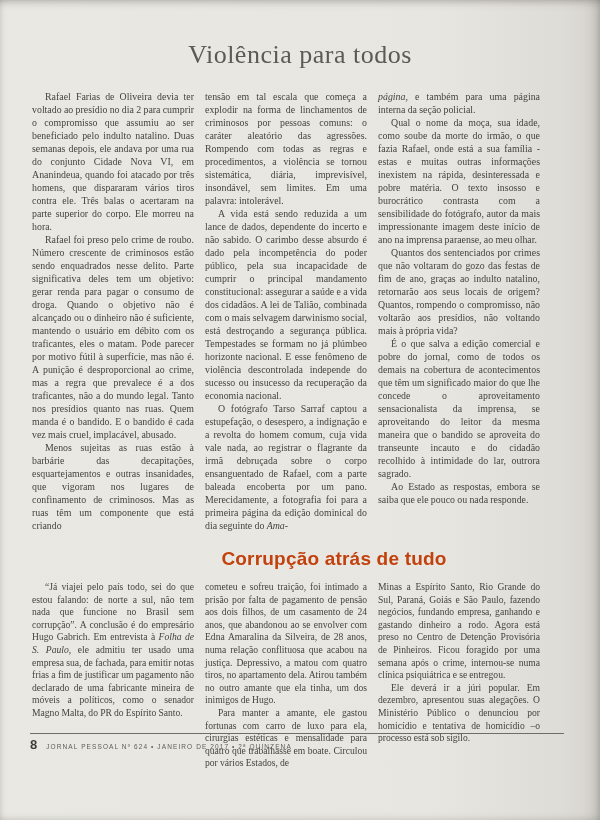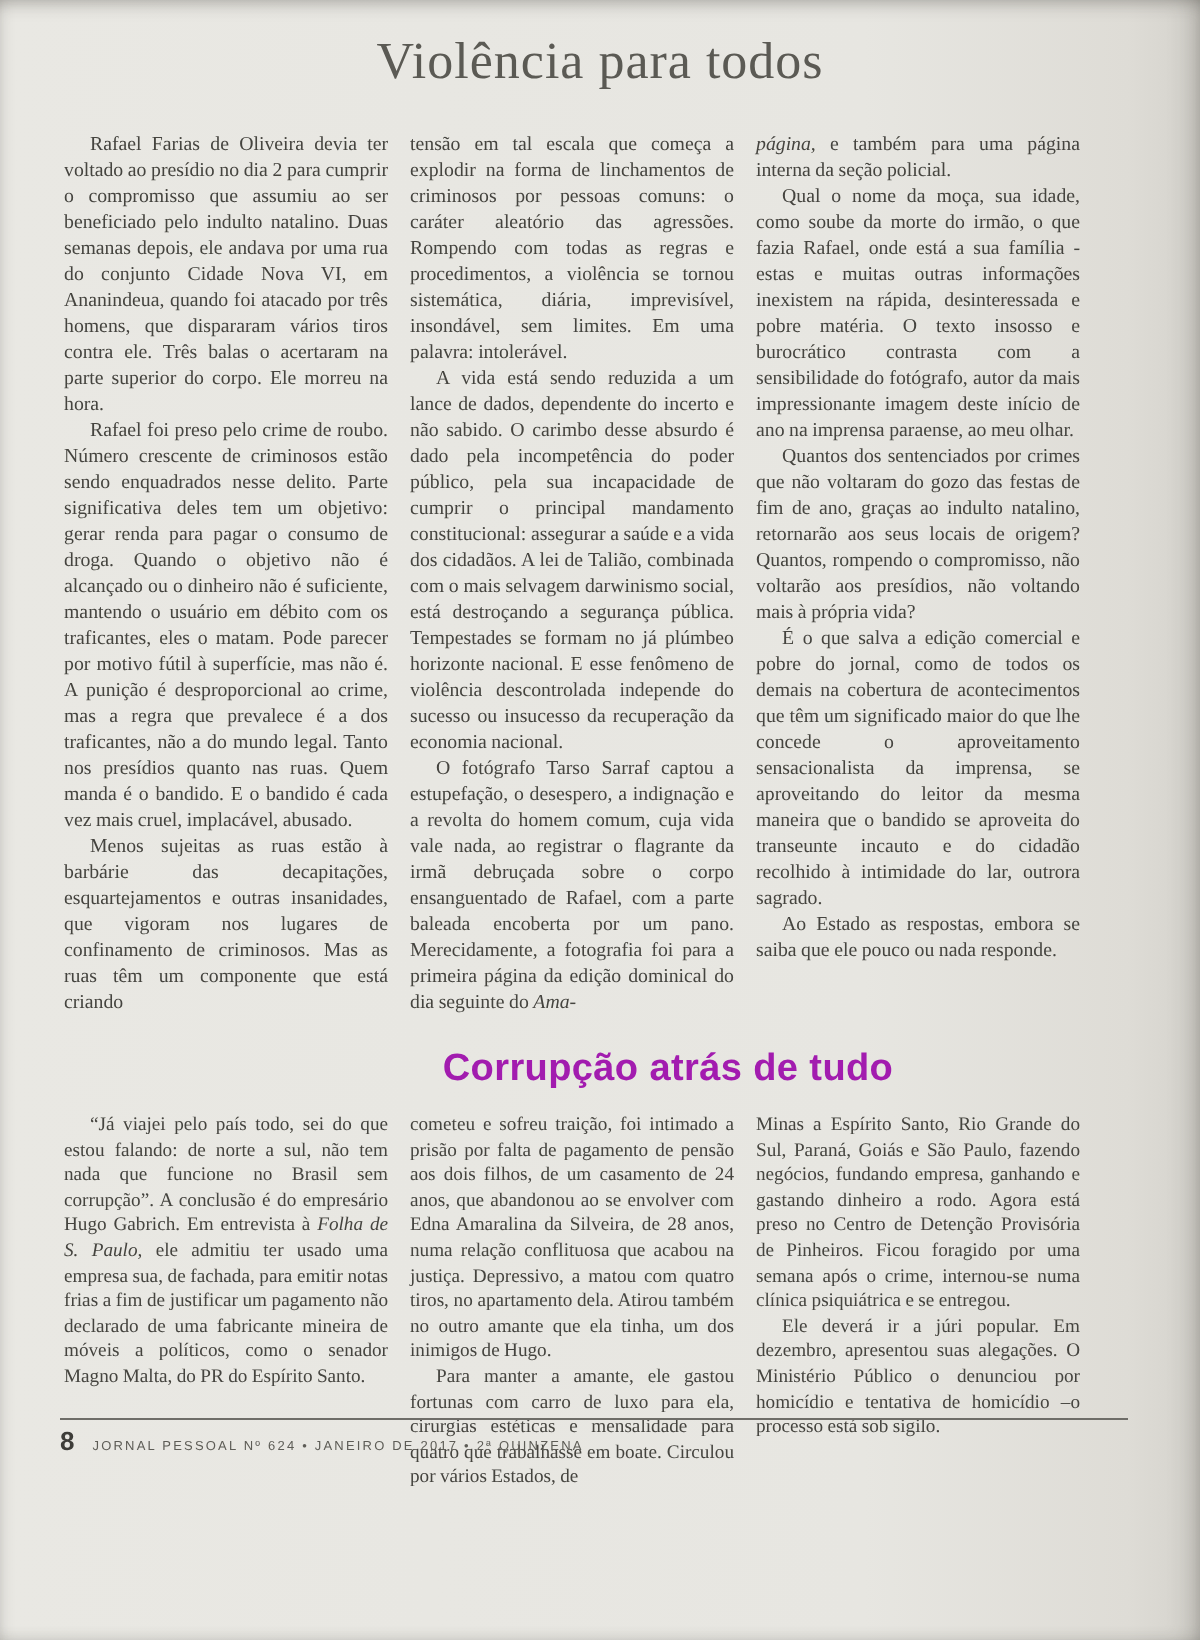--- a/index.html
+++ b/index.html
@@ -12,39 +12,39 @@
     color:#45443f;
   }
   body::after{
     content:"";position:absolute;inset:0;pointer-events:none;
     box-shadow:
       inset 0 7px 9px -6px rgba(60,58,52,.35),
       inset -10px 0 14px -9px rgba(60,58,52,.35),
       inset 0 -5px 8px -6px rgba(60,58,52,.22),
       inset 6px 0 9px -7px rgba(60,58,52,.18);
   }
-  .page{padding:12px 60px 0 32px;position:relative;}
+  .page{padding:36px 60px 0 32px;position:relative;}
   .title1{
     font-family:"Liberation Serif", serif;
     font-weight:400;font-size:26px;letter-spacing:.5px;
     color:#5b5a54;text-align:center;margin:4px 0 20px;position:relative;left:14px;
   }
   .cols{display:flex;gap:11px;}
   .col{width:162px;}
   .col p{
     margin:0;text-align:justify;hyphens:auto;-webkit-hyphens:auto;
     word-spacing:-0.2px;
   }
   .top .col p{font-size:9.9px;line-height:13px;}
   .bottom .col p{font-size:9.6px;line-height:12.6px;}
   .col p.ind{text-indent:13px;}
   .col p i{font-style:italic;}
   .title2{
     font-family:"Liberation Sans", sans-serif;
-    font-weight:700;font-size:19px;color:#a21caf;letter-spacing:.2px;
+    font-weight:700;font-size:19px;color:#c2410c;letter-spacing:.2px;
     text-align:center;margin:16px 0 11px;position:relative;left:48px;
   }
   footer{
     position:absolute;left:30px;right:36px;bottom:18px;
     border-top:1px solid #6e6d68;padding-top:3px;
     display:flex;align-items:baseline;gap:9px;
   }
   .pagenum{
     font-family:"Liberation Sans", sans-serif;
     font-weight:700;font-size:13px;color:#3e3d39;

